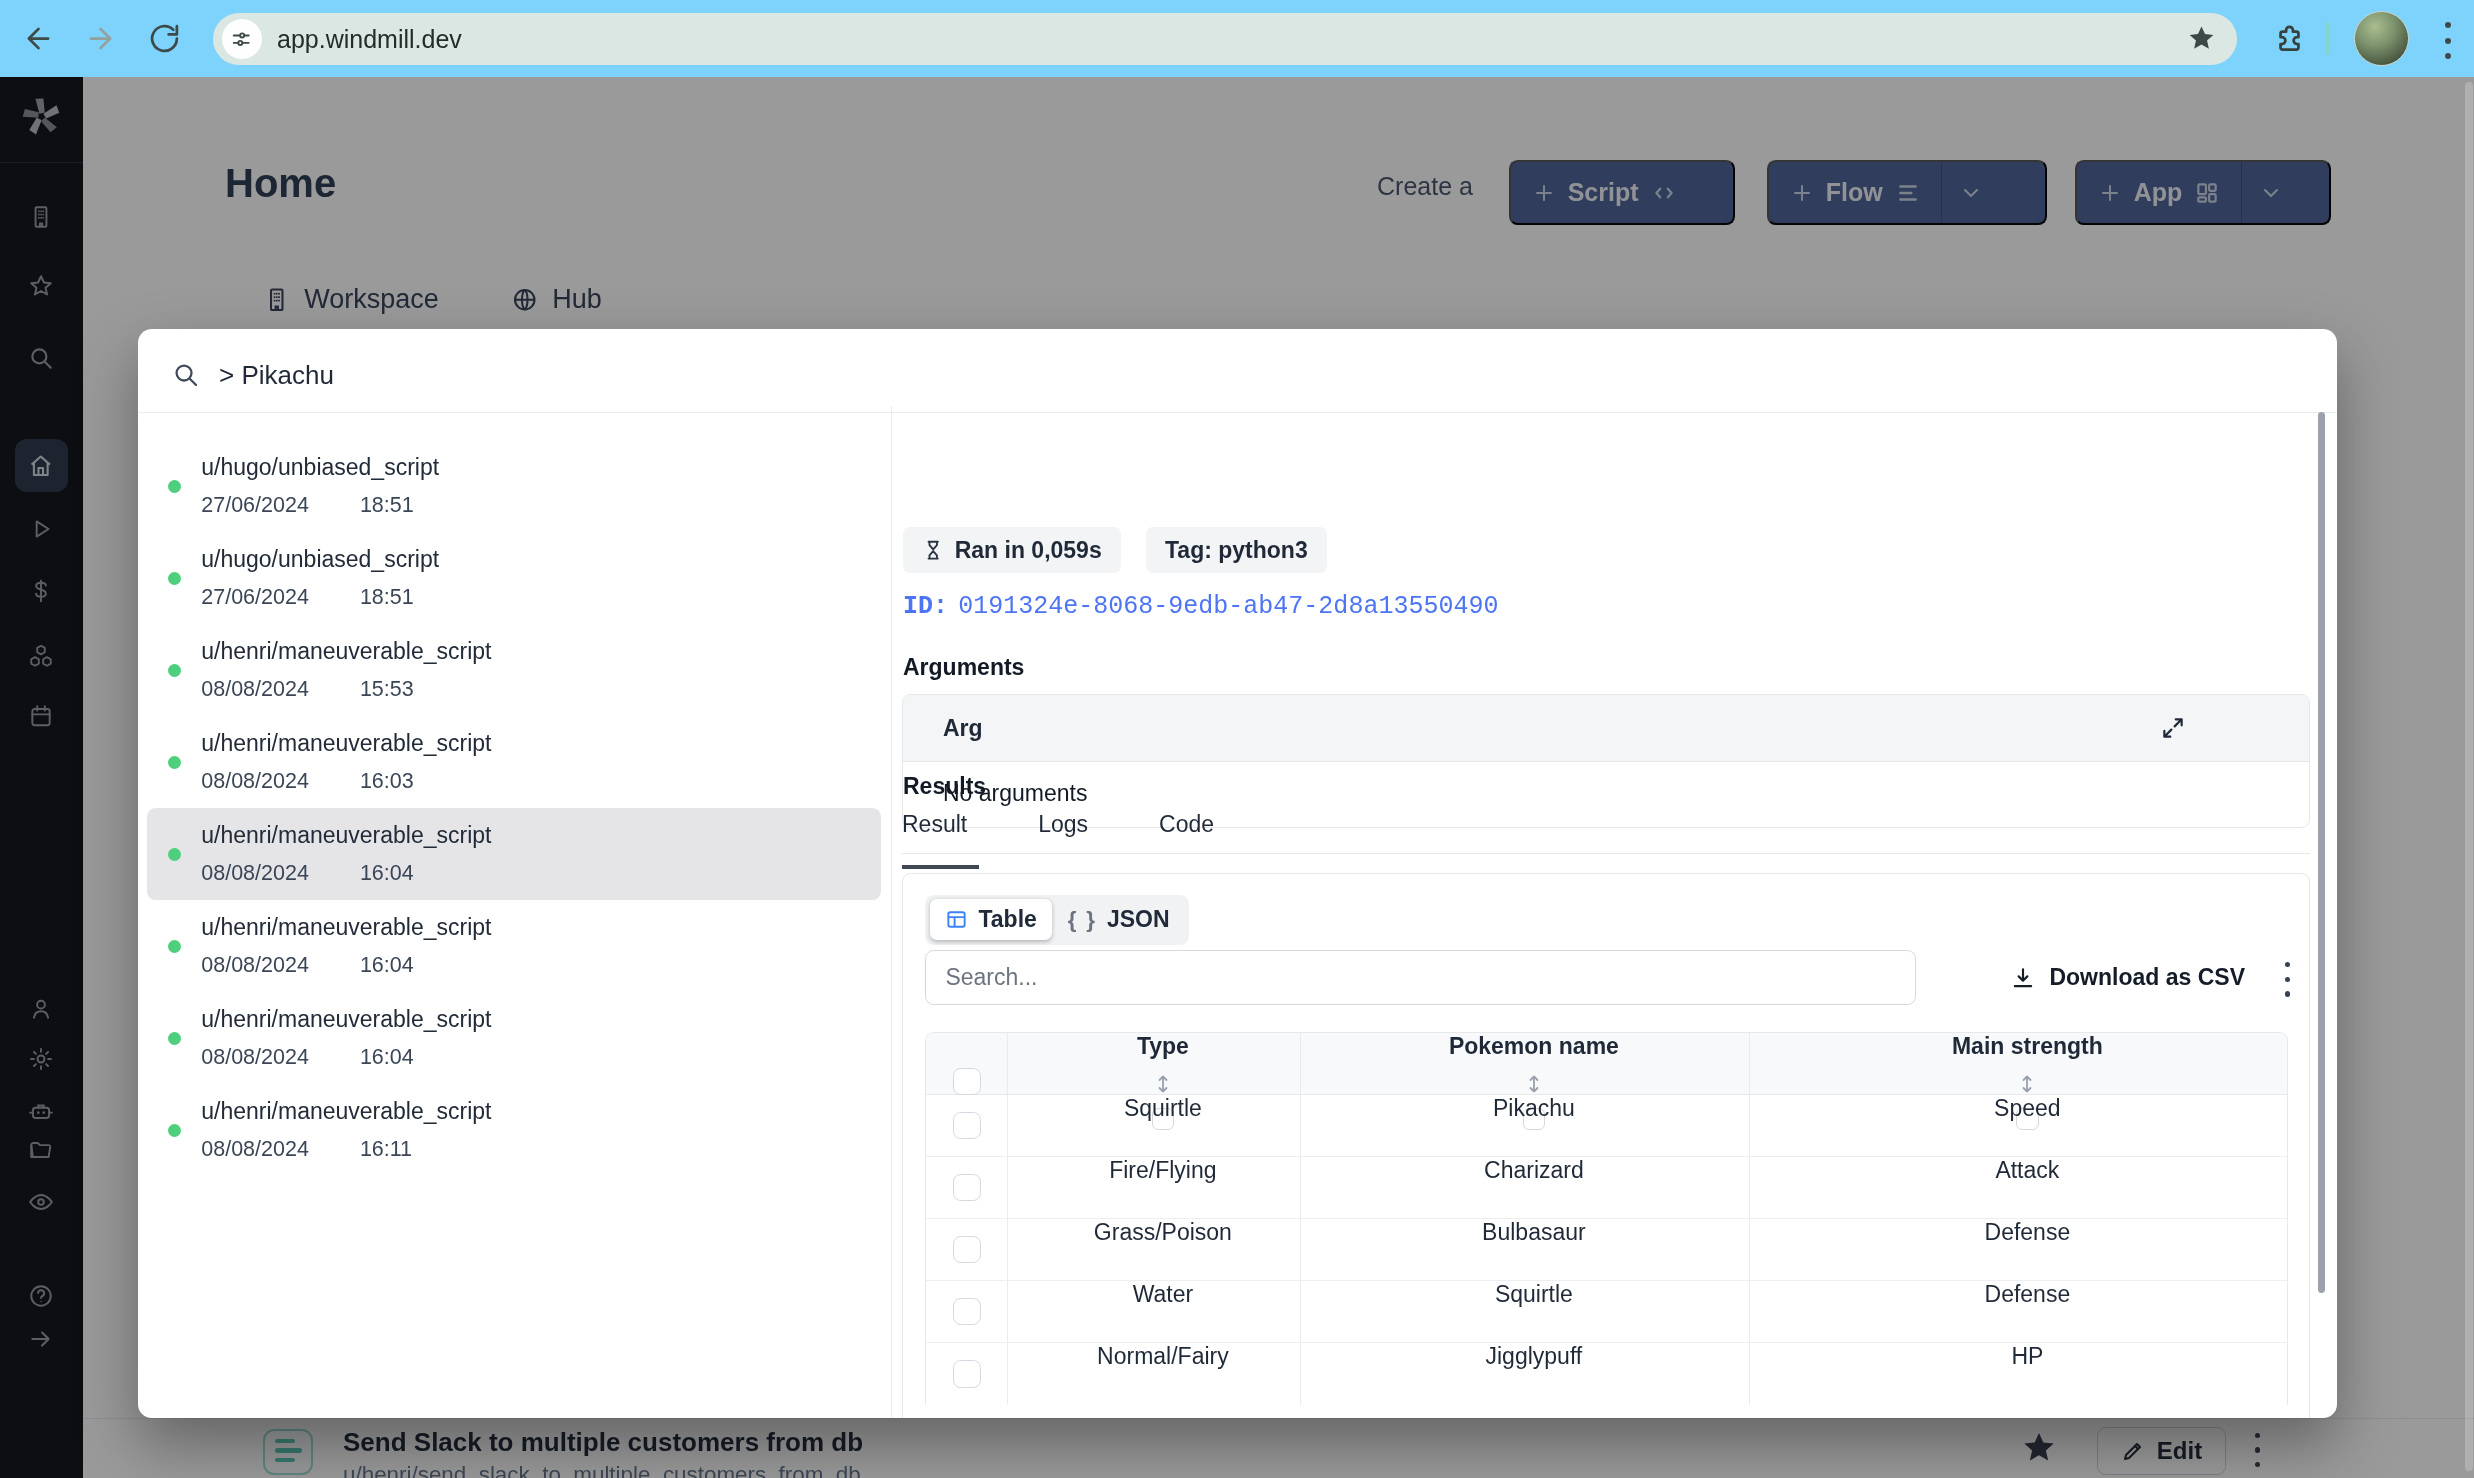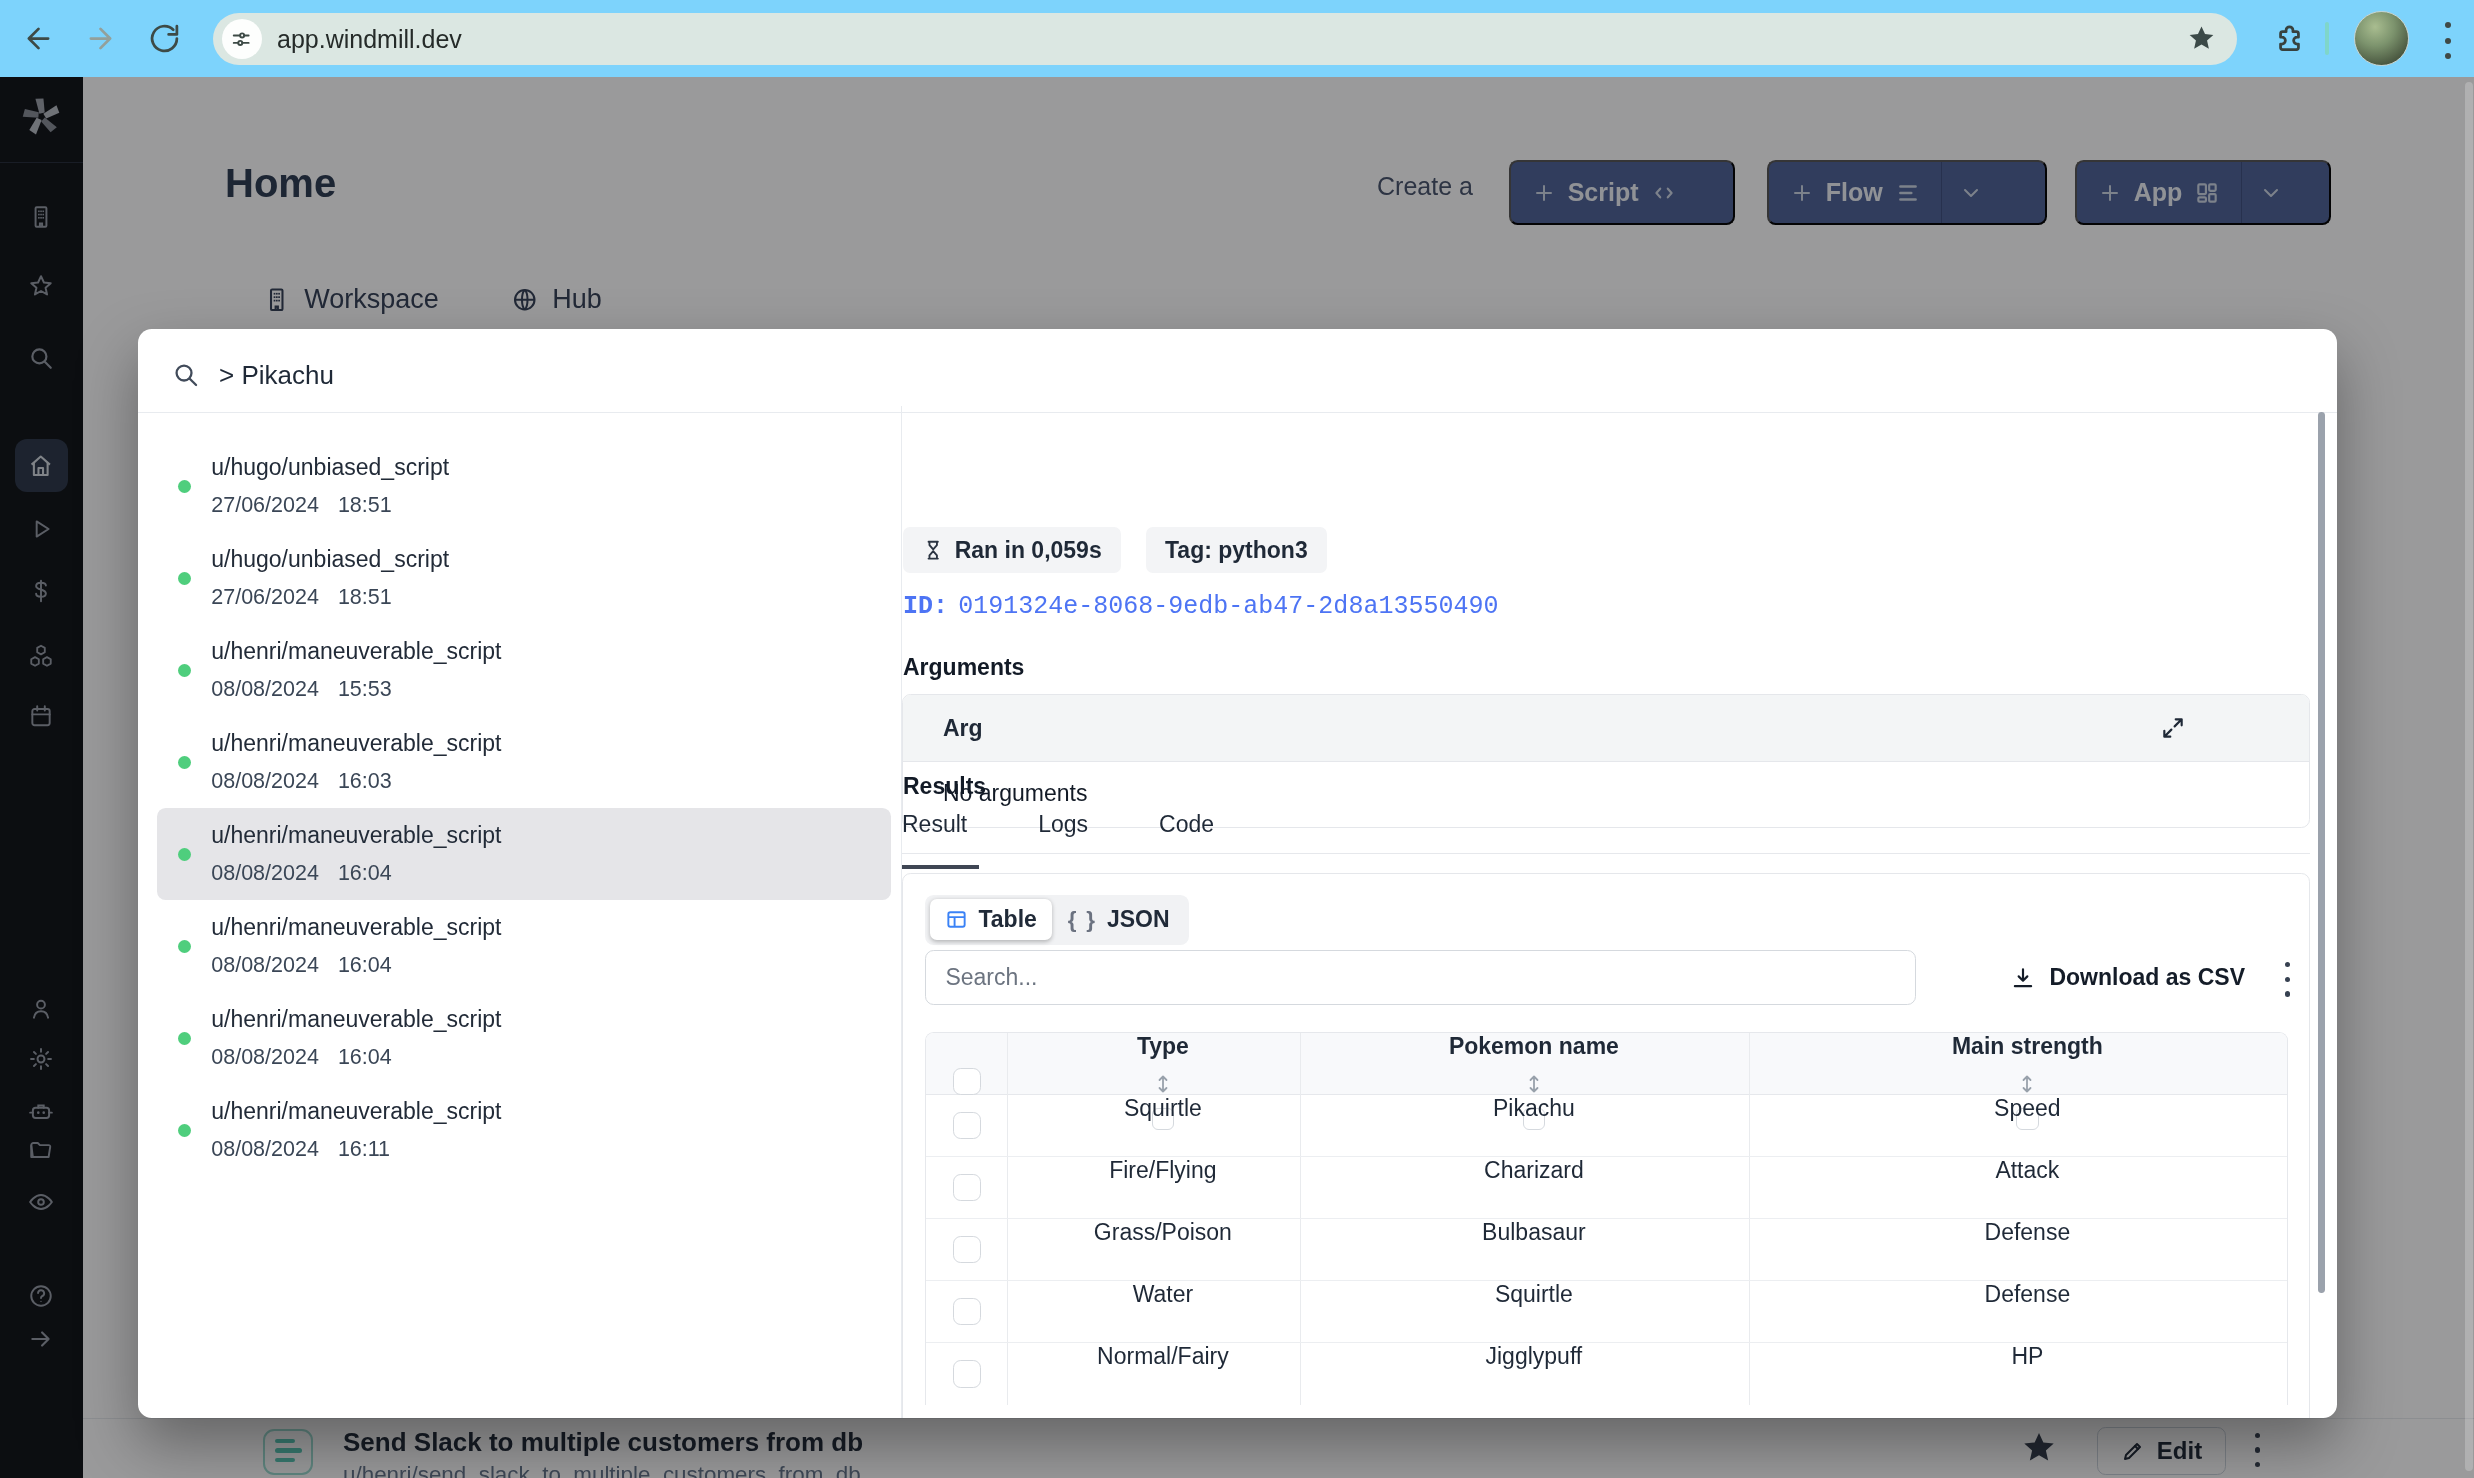--- a/index.html
+++ b/index.html
@@ -52,27 +52,27 @@
 
   .overlay { position: absolute; inset: 0; background: rgba(10,10,12,0.41); z-index: 5; }
   .page-scrollbar { position: absolute; right: 1.7px; top: 5.2px; width: 8.6px; height: 1389px; background: rgba(255,255,255,0.22); border-radius: 4.3px; z-index: 6; }
 
   
   .modal { position: absolute; left: 138px; top: 252px; width: 2199px; height: 1089px; background: #fff; border-radius: 13.8px; z-index: 10; overflow: hidden; box-shadow: 0 26px 60px rgba(0,0,0,0.35); }
   .m-header { position: absolute; top: 0; left: 0; right: 0; height: 76px; border-bottom: 1.7px solid #e8ebef; margin-top: 8px; }
   .m-search-ico { position: absolute; left: 34px; top: 24px; width: 27.5px; height: 27.5px; color: #414b5a; }
   .m-query { position: absolute; left: 81px; top: 0; height: 76px; width: 1205px; border: 0; outline: 0; font-size: 26px; color: #1f2937; font-family: inherit; background: transparent; }
 
-  .left-pane { position: absolute; top: 77px; left: 12px; width: 752px; bottom: 0; border-right: 1.7px solid #e8ebef; }
+  .left-pane { position: absolute; top: 77px; left: 2px; width: 752px; bottom: 0; border-right: 1.7px solid #e8ebef; }
   .run-list { position: absolute; top: 34px; left: 6.9px; right: 10.3px; }
   .run-item { height: 92px; border-radius: 8.6px; display: flex; align-items: center; padding-left: 20.7px; cursor: pointer; }
   .run-item.selected { background: #e5e5e8; }
   .run-dot { width: 13px; height: 13px; border-radius: 50%; background: #4fce7d; margin-right: 20.7px; flex-shrink: 0; }
   .run-title { font-size: 23px; color: #222b38; margin-bottom: 11.2px; }
-  .run-date { font-size: 21.5px; color: #3a4656; display: flex; }
+  .run-date { font-size: 21.5px; color: #3a4656; display: flex; gap: 32px; }
   .run-date .t { margin-left: 19px; }
 
   .badge { position: absolute; top: 198px; height: 46px; background: #f3f4f6; border-radius: 6.9px; display: flex; align-items: center; gap: 10.3px; padding: 0 19px; font-size: 23px; font-weight: 600; color: #1f2937; }
   .id-row { position: absolute; left: 765px; top: 263px; font-size: 25px; color: #4d74f4; display: flex; gap: 10.3px; cursor: pointer; font-family: Liberation Mono, monospace; }
   .id-row b { font-weight: 700; }
   .sec-label { position: absolute; left: 765px; font-size: 23px; font-weight: 700; color: #121a26; }
 
   .args-card { position: absolute; left: 764px; top: 365px; width: 1408px; height: 134px; border: 1.7px solid #e5e7eb; border-radius: 8.6px; overflow: hidden; }
   .args-head { display: grid; grid-template-columns: 389px 916px 1fr; height: 67px; background: #f3f5f6; border-bottom: 1.7px solid #e5e7eb; align-items: center; }
   .args-head .arg { padding-left: 40px; font-size: 23px; font-weight: 600; color: #1f2937; }

